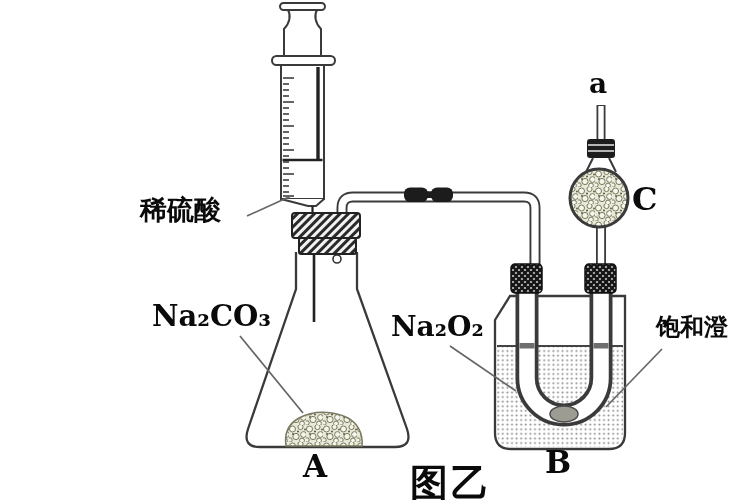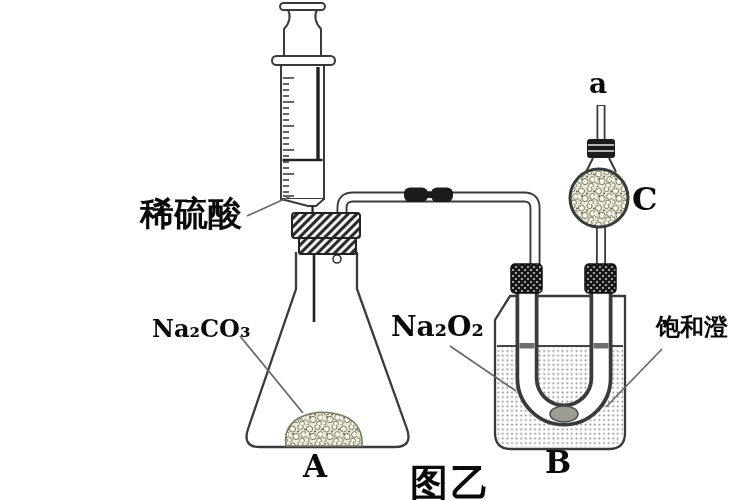--- a/index.html
+++ b/index.html
@@ -116,22 +116,22 @@
   <rect x="585" y="264" width="31" height="29" rx="4" fill="url(#xhatch)" stroke="#111" stroke-width="1.5"></rect>
 
   <g stroke="#666" stroke-width="1.7">
     <line x1="247" y1="216" x2="291" y2="196"></line>
     <line x1="240" y1="336" x2="303" y2="413"></line>
     <line x1="450" y1="346" x2="516" y2="391"></line>
     <line x1="662" y1="349" x2="606" y2="407"></line>
   </g>
 </svg>
 
-<div class="lbl cn" style="left:140px;top:196px;font-size:34px;">稀硫酸</div>
-<div class="lbl formula" style="left:152px;top:302px;font-size:24px;margin-top:15px;">Na₂CO₃</div>
+<div class="lbl cn" style="left:140px;top:196px;font-size:27px;">稀硫酸</div>
+<div class="lbl formula" style="left:152px;top:302px;font-size:29px;">Na₂CO₃</div>
 <div class="lbl formula" style="left:391px;top:313px;font-size:28px;text-align:right;">Na₂O₂</div>
 <div class="lbl cn" style="left:656px;top:275px;font-size:24px;margin-top:40px;">饱和澄</div>
 <div class="lbl letter" style="left:303px;top:451px;font-size:31px;">A</div>
 <div class="lbl letter" style="left:545px;top:447px;font-size:31px;">B</div>
 <div class="lbl letter" style="left:632px;top:183px;font-size:32px;">C</div>
 <div class="lbl letter" style="left:589px;top:70px;font-size:28px;">a</div>
 <div class="lbl cn" style="left:410px;top:464px;font-size:38px;letter-spacing:3px;">图乙</div>
 
 </div>
 

